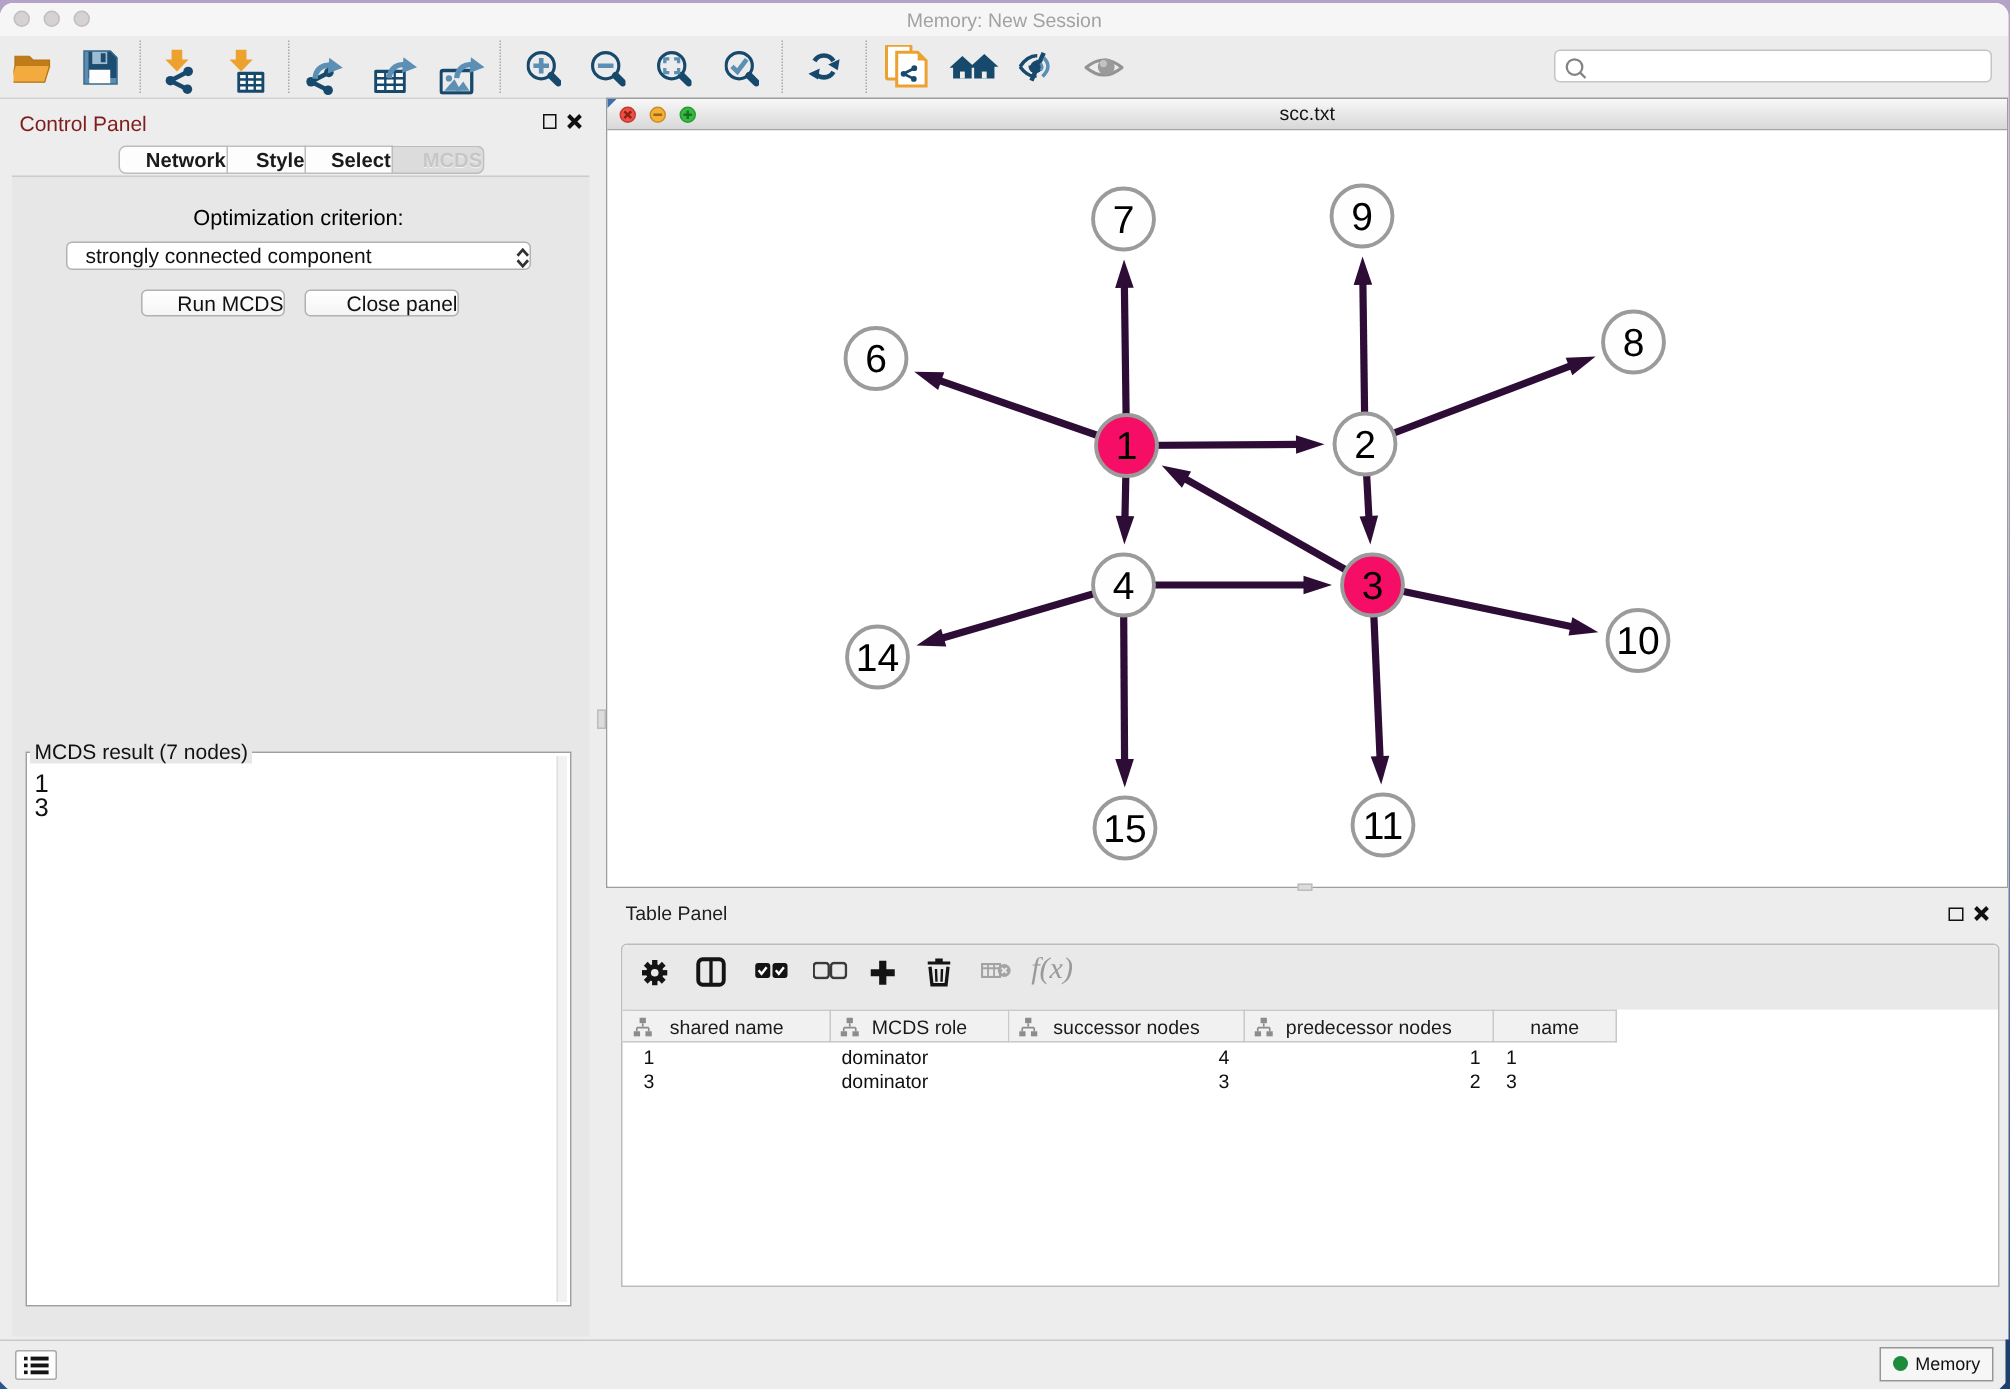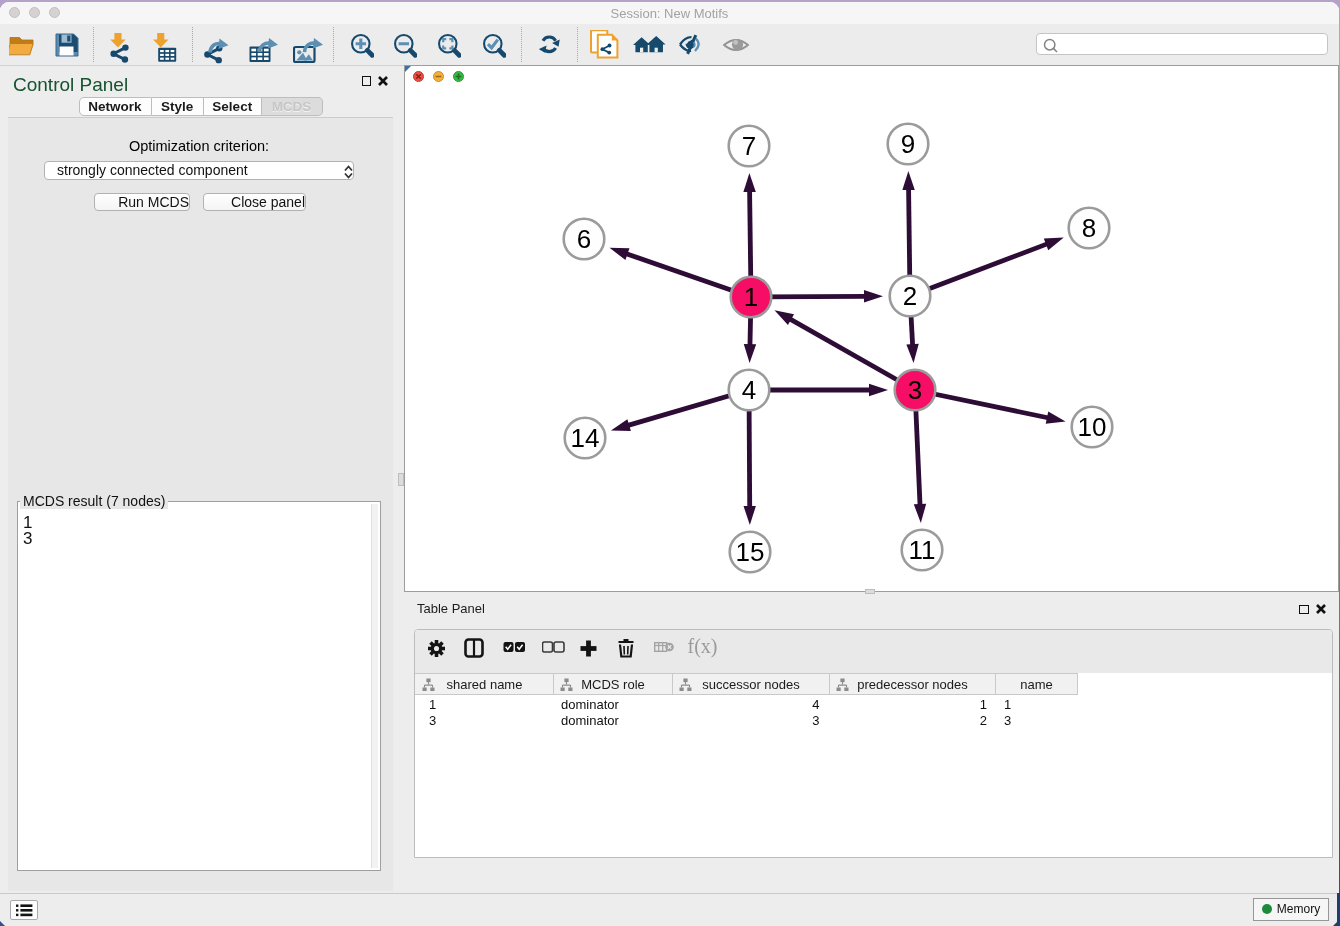--- a/index.html
+++ b/index.html
@@ -4,24 +4,24 @@
 html,body{width:1340px;height:926px;overflow:hidden}
 body{font-family:"Liberation Sans",sans-serif;background:linear-gradient(#b4a2c9 0%,#b4a2c9 30%,#274b79 100%);position:relative}
 #win{position:absolute;left:0;top:2px;width:1339px;height:924px;background:#ededed;border-radius:9px 9px 6px 6px;overflow:hidden;box-shadow:inset 0 1px 0 #fdfdfd}
 #titlebar{position:absolute;left:0;top:0;width:100%;height:21.5px;background:#f6f6f6}
 .tcirc{position:absolute;top:5px;width:11px;height:11px;border-radius:50%;background:#d6d2d3;border:1px solid #c2bebf}
 #tbartitle{position:absolute;top:0;left:0;width:100%;text-align:center;line-height:23px;font-size:13px;color:#a2a2a2}
 #toolbar{position:absolute;left:0;top:21.5px;width:100%;height:42px;background:#ececec;border-bottom:1px solid #d2d2d2}
 .tsep{position:absolute;top:3px;height:35px;width:0;border-left:1px dotted #a8a8a8}
 #search{position:absolute;left:1036px;top:9.5px;width:292px;height:22px;background:#fff;border:1px solid #c4c4c4;border-radius:4px}
 #cpanel{position:absolute;left:0;top:62.5px;width:400px;height:828px}
-#cp-title{position:absolute;left:13px;top:9px;font-size:19px;color:#14532d}
+#cp-title{position:absolute;left:13px;top:9px;font-size:14px;color:#7f1d1d}
 #cp-inner{position:absolute;left:8px;top:52px;width:385px;height:774px;background:#e7e7e7;border-top:1px solid #cccccc}
 .tabbar{position:absolute;display:flex;font-size:13.5px;font-weight:600;color:#1a1a1a}
-.tab{background:#fdfdfd;border:1px solid #bdbdbd;border-left:none;text-align:center;line-height:17px;height:19px}
+.tab{background:#fdfdfd;border:1px solid #bdbdbd;border-left:none;text-align:right;line-height:17px;height:19px}
 .tab.first{border-left:1px solid #bdbdbd;border-radius:5px 0 0 5px}
 .tab.last{border-radius:0 5px 5px 0}
 .tab.dis{background:#dcdcdc;color:#c6c6c6;text-shadow:0 1px 0 #f2f2f2}
 #optlabel{position:absolute;left:44px;top:73.5px;width:310px;text-align:center;font-size:14.5px;color:#000000}
 #dropdown{position:absolute;left:44px;top:96px;width:310px;height:19px;background:#fff;border:1px solid #b2b2b2;border-radius:4px;font-size:14px;line-height:17px;padding-left:12px;color:#111}
 .btn{position:absolute;height:18.5px;background:linear-gradient(#ffffff,#f4f4f4);border:1px solid #b2b2b2;border-radius:4px;font-size:14px;text-align:right;line-height:16.5px;color:#111}
 #fieldset{position:absolute;left:17px;top:436px;width:364px;height:370px;border:1px solid #9f9f9f;background:#fff}
 #fslegend{position:absolute;left:20px;top:428px;background:#e7e7e7;padding:0 3px;font-size:14px;color:#111}
 #fstext{position:absolute;left:5px;top:13px;font-size:17px;color:#111;line-height:16.5px}
 #fsscroll{position:absolute;right:2px;top:2px;width:7px;height:364px;background:#f2f2f2;border-left:1px solid #e0e0e0}
@@ -31,28 +31,28 @@
 #netcanvas{position:absolute;left:0;top:21px;width:933px;height:504px;background:#fff}
 #tpanel{position:absolute;left:404px;top:592px;width:936px;height:299px}
 #tp-title{position:absolute;left:13px;top:7px;font-size:13px;color:#1d1d1d}
 #tbox{position:absolute;left:9.5px;top:35px;width:919px;height:229px;background:#fff;border:1px solid #bcbcbc;border-radius:4px 4px 0 0}
 #tbox-toolbar{position:absolute;left:0;top:0;width:100%;height:43px;background:#e9e9e9;border-radius:4px 4px 0 0}
 .hcell{position:absolute;top:43px;height:22px;background:#f1f1f1;border-right:1px solid #c9c9c9;border-bottom:1px solid #c9c9c9;border-top:1px solid #c9c9c9;font-size:13px;color:#1a1a1a;text-align:center;line-height:21px}
 .rcell{position:absolute;font-size:13px;color:#101010;height:16px;line-height:16px}
 #statusbar{position:absolute;left:0;top:891px;width:100%;height:33px;background:#ededed;border-top:1px solid #c9c9c9}
 #memory{position:absolute;left:1253px;top:4px;width:76px;height:23px;background:#f6f6f6;border:1px solid #969696;font-size:12px;color:#111;line-height:21px;text-align:center}
 #listbtn{position:absolute;left:10px;top:6px;width:28px;height:20px;background:#fdfdfd;border:1px solid #a9a9a9;border-radius:2px}
-.fx{font-family:"Liberation Serif",serif;color:#9a9a9a;font-size:20px}
+.fx{font-family:"Liberation Serif",serif;font-style:italic;color:#9a9a9a;font-size:20px}
 </style></head><body>
 <div id="win">
     <div id="titlebar">
       <div class="tcirc" style="left:9px"></div>
       <div class="tcirc" style="left:29px"></div>
       <div class="tcirc" style="left:48.5px"></div>
-      <div id="tbartitle">Session: New Motifs</div>
+      <div id="tbartitle">Memory: New Session</div>
     </div>
     <div id="toolbar">
       <svg style="position:absolute;left:9px;top:10px;" width="27" height="22" viewBox="0 0 27 22">
         <path d="M1 3.5 L10.5 3.5 L13 6 L24 6 L24 10 L1 10 Z" fill="#c07c18"></path>
         <path d="M1 10 L24.8 10 L20.8 20.8 L-2 20.8 Z" fill="#f3ab40"></path>
         <path d="M1 3.5 L10.5 3.5 L13 6 L24 6 L24 10 L20.8 20.8 L-2 20.8 L1 10 Z" fill="none" stroke="#b27212" stroke-width="0.8"></path>
       </svg>
       <svg style="position:absolute;left:55px;top:9.5px;" width="24" height="24" viewBox="0 0 24 24">
         <path d="M1 1 h17.5 l4.5 4.5 v17.5 h-22 z" fill="#5b8cb0"></path>
         <path d="M4 1.2 h15 l3.8 3.8 v14 h-18.8 z" fill="#1c4d70"></path>
@@ -202,20 +202,21 @@
         </svg></div>
       <div class="btn" style="left:94px;top:128px;width:96px">Run MCDS</div>
       <div class="btn" style="left:203px;top:128px;width:103px">Close panel</div>
       <div id="fieldset">
         <div id="fstext">1<br>3</div>
         <div id="fsscroll"></div>
       </div>
       <div id="fslegend">MCDS result (7 nodes)</div>
     </div>
     <div id="netwin">
+      <div id="nettitle">scc.txt</div>
       <div class="tl" style="left:8px;background:#ee4e43;border:1px solid #c33b31"></div>
       <svg style="position:absolute;left:8px;top:5px;z-index:3" width="11" height="11" viewBox="0 0 11 11">
         <path d="M3.2 3.2 L7.8 7.8 M7.8 3.2 L3.2 7.8" stroke="#8f2018" stroke-width="1.6"></path>
       </svg>
       <div class="tl" style="left:28px;background:#f5af3b;border:1px solid #cd8d26"></div>
       <svg style="position:absolute;left:28px;top:5px;z-index:3" width="11" height="11" viewBox="0 0 11 11">
         <line x1="2.6" y1="5.5" x2="8.4" y2="5.5" stroke="#9a6a10" stroke-width="1.7"></line>
       </svg>
       <div class="tl" style="left:48px;background:#35bb41;border:1px solid #279a33"></div>
       <svg style="position:absolute;left:48px;top:5px;z-index:3" width="11" height="11" viewBox="0 0 11 11">

